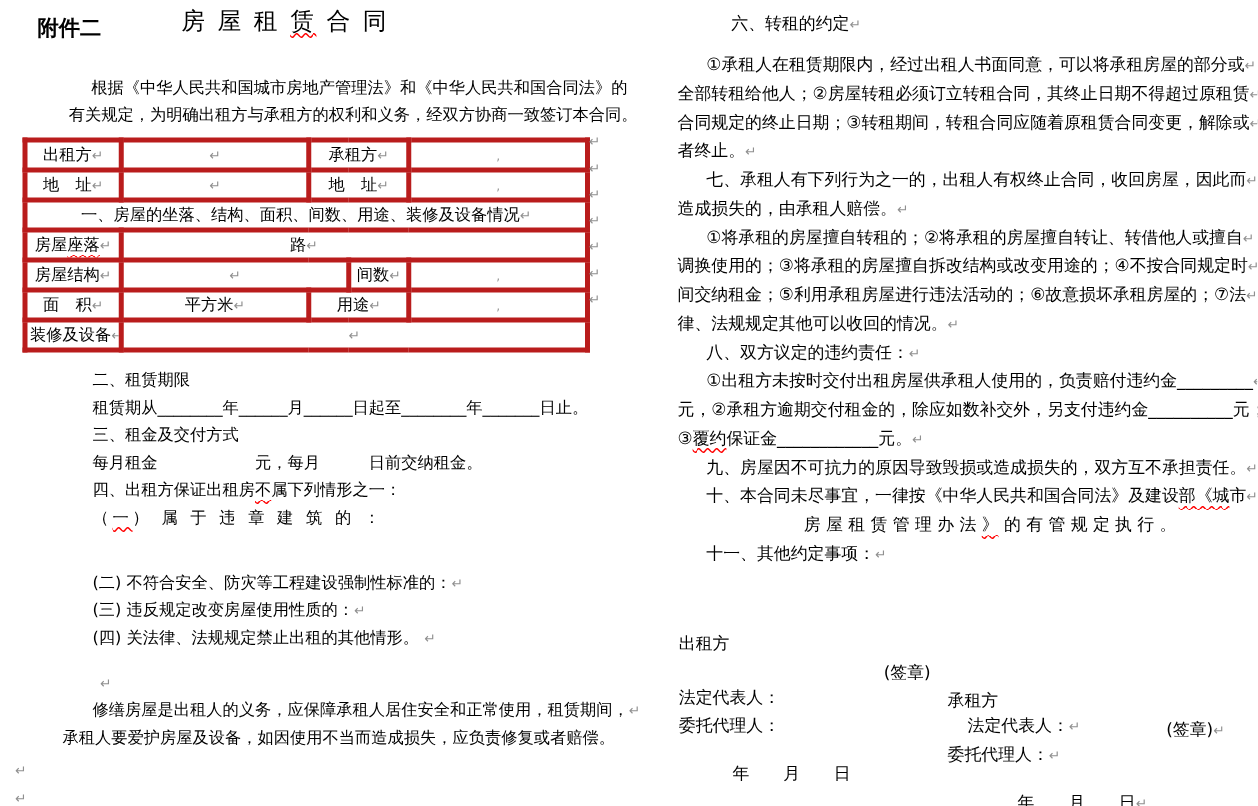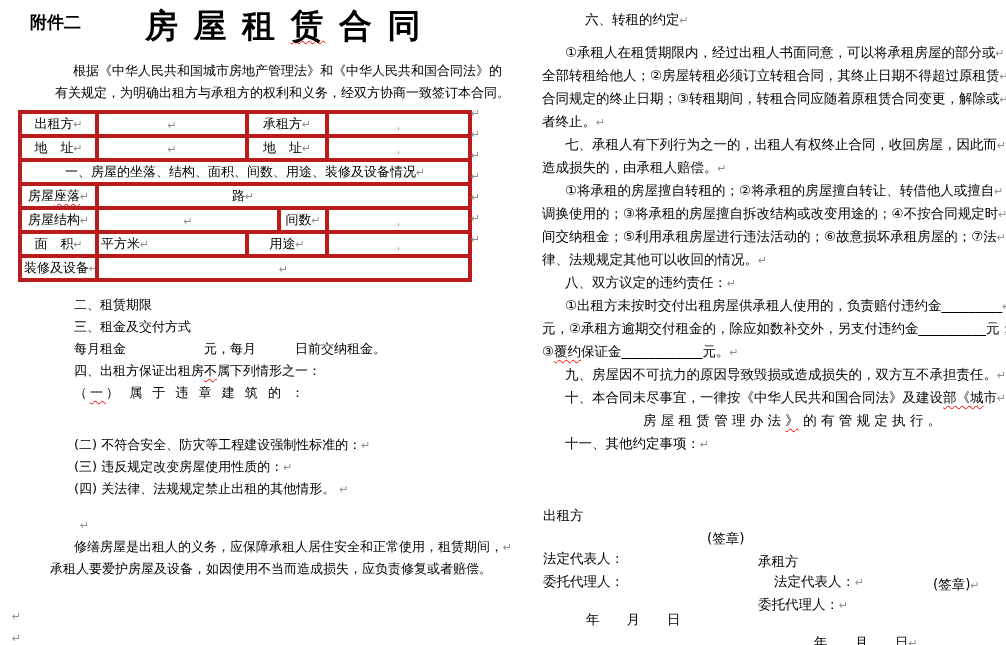--- a/index.html
+++ b/index.html
@@ -12,25 +12,25 @@
   .rline{white-space:pre;font-size:13.5px;line-height:23px;height:23px;}
   .i32{padding-left:32px}.i37{padding-left:37px}.i55{padding-left:55px}.i56{padding-left:56px}.i62{padding-left:62px}
   .ri0{padding-left:0}.ri23{padding-left:23px}.ri43{padding-left:43px}.ri101{padding-left:101px}
   .ls3{letter-spacing:3px;}
   .mk{color:#909090;font-size:11px;}
   .mkc{color:#9a9a9a;font-size:10px;}
   .sq{text-decoration:underline;text-decoration-style:wavy;text-decoration-color:#ff0000;
       text-decoration-thickness:1px;text-underline-offset:3px;text-decoration-skip-ink:none;}
   .title-row{display:flex;align-items:flex-start;margin-top:4px;height:40px;}
   .attach{font-weight:bold;font-size:17px;margin-left:12px;padding-top:7px;}
-  .doc-title{font-weight:bold;font-size:33px;margin-left:64px;letter-spacing:2px;white-space:pre;}
+  .doc-title{font-weight:normal;font-size:19px;margin-left:64px;letter-spacing:2px;white-space:pre;}
   .intro1{margin-top:16px;}
   table.info{border-collapse:collapse;table-layout:fixed;width:450px;margin-top:6px;font-size:13px;}
   table.info td{border:4px solid #b91c1c;height:20px;padding:0 2px;overflow:hidden;white-space:pre;}
-  .c{text-align:center;} .r{text-align:left;}
+  .c{text-align:center;} .r{text-align:center;}
   .loc-val{text-align:left;padding-left:133px !important;}
   .mt12{margin-top:12px}.mt14{margin-top:14px}.mt20{margin-top:30px}
   .rfirst{margin-top:8px}.rgap{margin-top:10px}
   .sigrow{position:relative;margin-top:26px;}
   .legalrow{position:relative;margin-top:20px;}
   .agentrow{position:relative;}
   .daterow{position:relative;margin-top:15px;}
   .abs{position:absolute;}
 </style>
 </head>
@@ -89,20 +89,21 @@
         <td class="c"><span class="mkc">,</span></td>
       </tr>
       <tr>
         <td class="c"><span>装修及设备</span><span class="mk">↵</span></td>
         <td class="c" colspan="4"><span class="mk">↵</span></td>
       </tr>
     </tbody>
       </table>
 
     <div class="pline i56 mt12"><span>二、租赁期限</span></div>
+    <div class="pline i56"><span>租赁期从________年______月______日起至________年_______日止。</span></div>
     <div class="pline i56"><span>三、租金及交付方式</span></div>
     <div class="pline i56"><span>每月租金　　　　　　元，每月　　　日前交纳租金。</span></div>
     <div class="pline i56"><span>四、出租方保证出租房</span><span class="sq">不</span><span>属下列情形之一：</span></div>
     <div class="pline i56 ls3"><span>（</span><span class="sq">一</span><span>） 属 于 违 章 建 筑 的 ：</span></div>
     <div class="pline i56 mt20"><span>(二) 不符合安全、防灾等工程建设强制性标准的：</span><span class="mk">↵</span></div>
     <div class="pline i56"><span>(三) 违反规定改变房屋使用性质的：</span><span class="mk">↵</span></div>
     <div class="pline i56"><span>(四) 关法律、法规规定禁止出租的其他情形。 </span><span class="mk">↵</span></div>
     <div class="pline i62 mt14"><span class="mk">↵</span></div>
     <div class="pline i56"><span>修缮房屋是出租人的义务，应保障承租人居住安全和正常使用，租赁期间，</span><span class="mk">↵</span></div>
     <div class="pline i32"><span>承租人要爱护房屋及设备，如因使用不当而造成损失，应负责修复或者赔偿。</span></div>

